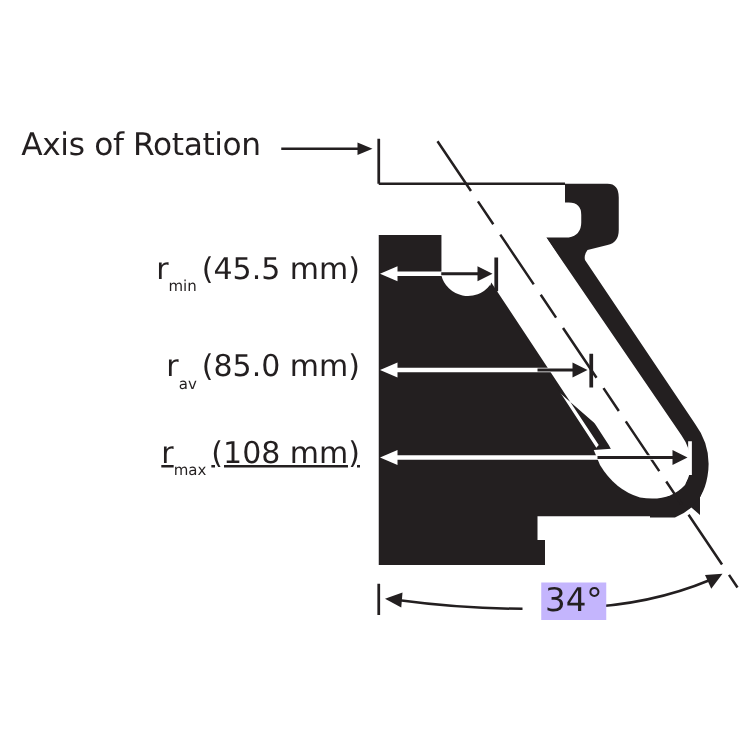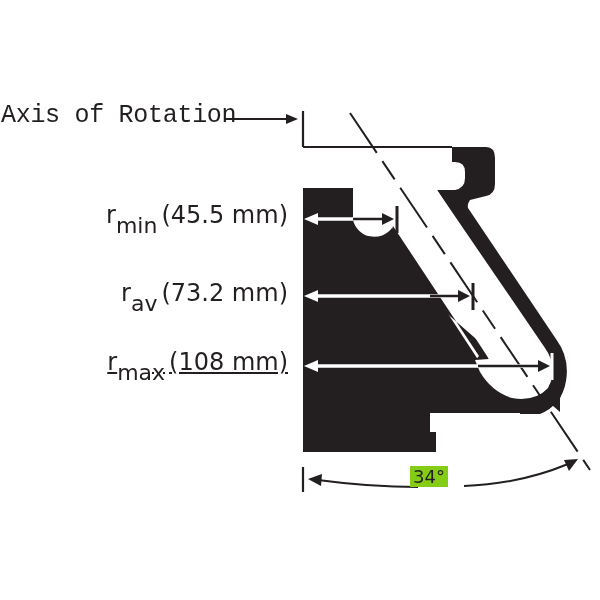--- a/index.html
+++ b/index.html
@@ -1,22 +1,22 @@
 <!DOCTYPE html>
 <html><head>
 <meta charset="utf-8">
 <style>
   html, body { margin: 0; padding: 0; background: #ffffff; }
   #stage { position: relative; width: 600px; height: 600px; background: #ffffff; overflow: hidden; }
   svg { position: absolute; left: 0; top: 0; }
   .lbl { position: absolute; font-family: "DejaVu Sans", sans-serif; color: #231f20; white-space: nowrap; }
-  .axis-label { left: 1px; top: 101px; font-size: 25px; letter-spacing: -0.3px; font-family: Liberation Mono, monospace; }
+  .axis-label { left: 17px; top: 101px; font-size: 25px; letter-spacing: -0.3px; }
   .r-label { font-size: 24px; text-align: right; right: 312px; }
-  .r-label .sub { font-size: 22px; position: relative; top: 10px; margin-right: 4px; margin-top: 24px; }
-  .angle-label { left: 410px; top: 466px; font-size: 18px; background: #84cc16; padding: 0 3px; }
+  .r-label .sub { font-size: 12px; position: relative; top: 10px; margin-right: 4px; margin-top: 24px; }
+  .angle-label { left: 433px; top: 466px; font-size: 26px; background: #c4b5fd; padding: 0 3px; }
 </style>
 </head>
 <body>
 
 <div id="stage">
   <svg width="600" height="600" viewBox="0 0 600 600">
 
     <g>
       <line x1="225" y1="119" x2="288" y2="119" stroke="#231f20" stroke-width="2"></line>
       <polygon points="298,119 286,114 286,124" fill="#231f20"></polygon>
@@ -90,18 +90,18 @@
       <path d="M464,486 Q520,484 568,464" fill="none" stroke="#231f20" stroke-width="2"></path>
       <polygon points="308,479 322,474 321,486" fill="#231f20"></polygon>
       <polygon points="578,459 564,460 569,471" fill="#231f20"></polygon>
     </g>
   </svg>
 
   <div class="lbl axis-label">Axis of Rotation</div>
 
   <div class="lbl r-label" style="top:201px;"><span>r</span><span class="sub">min</span><span>(45.5 mm)</span></div>
 
-  <div class="lbl r-label" style="top:279px;"><span>r</span><span class="sub">av</span><span>(73.2 mm)</span></div>
+  <div class="lbl r-label" style="top:279px;"><span>r</span><span class="sub">av</span><span>(85.0 mm)</span></div>
 
   <div class="lbl r-label" style="top:348px;text-decoration:underline;"><span>r</span><span class="sub">max</span><span>(108 mm)</span></div>
 
   <div class="lbl angle-label">34°</div>
 </div>
 
 </body></html>

